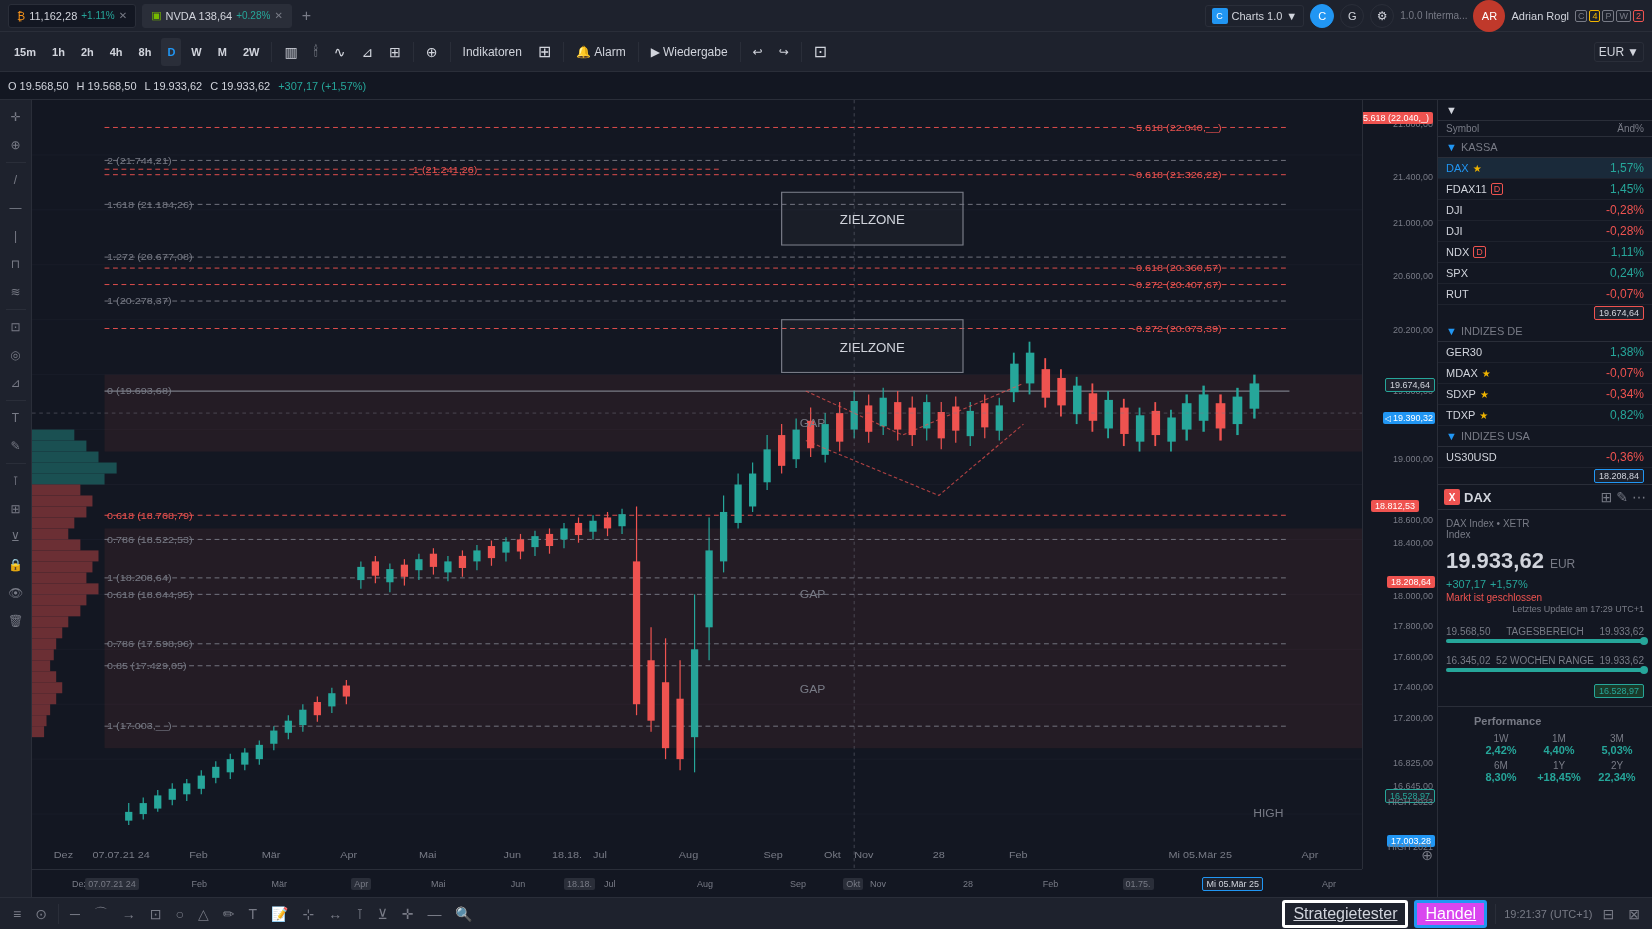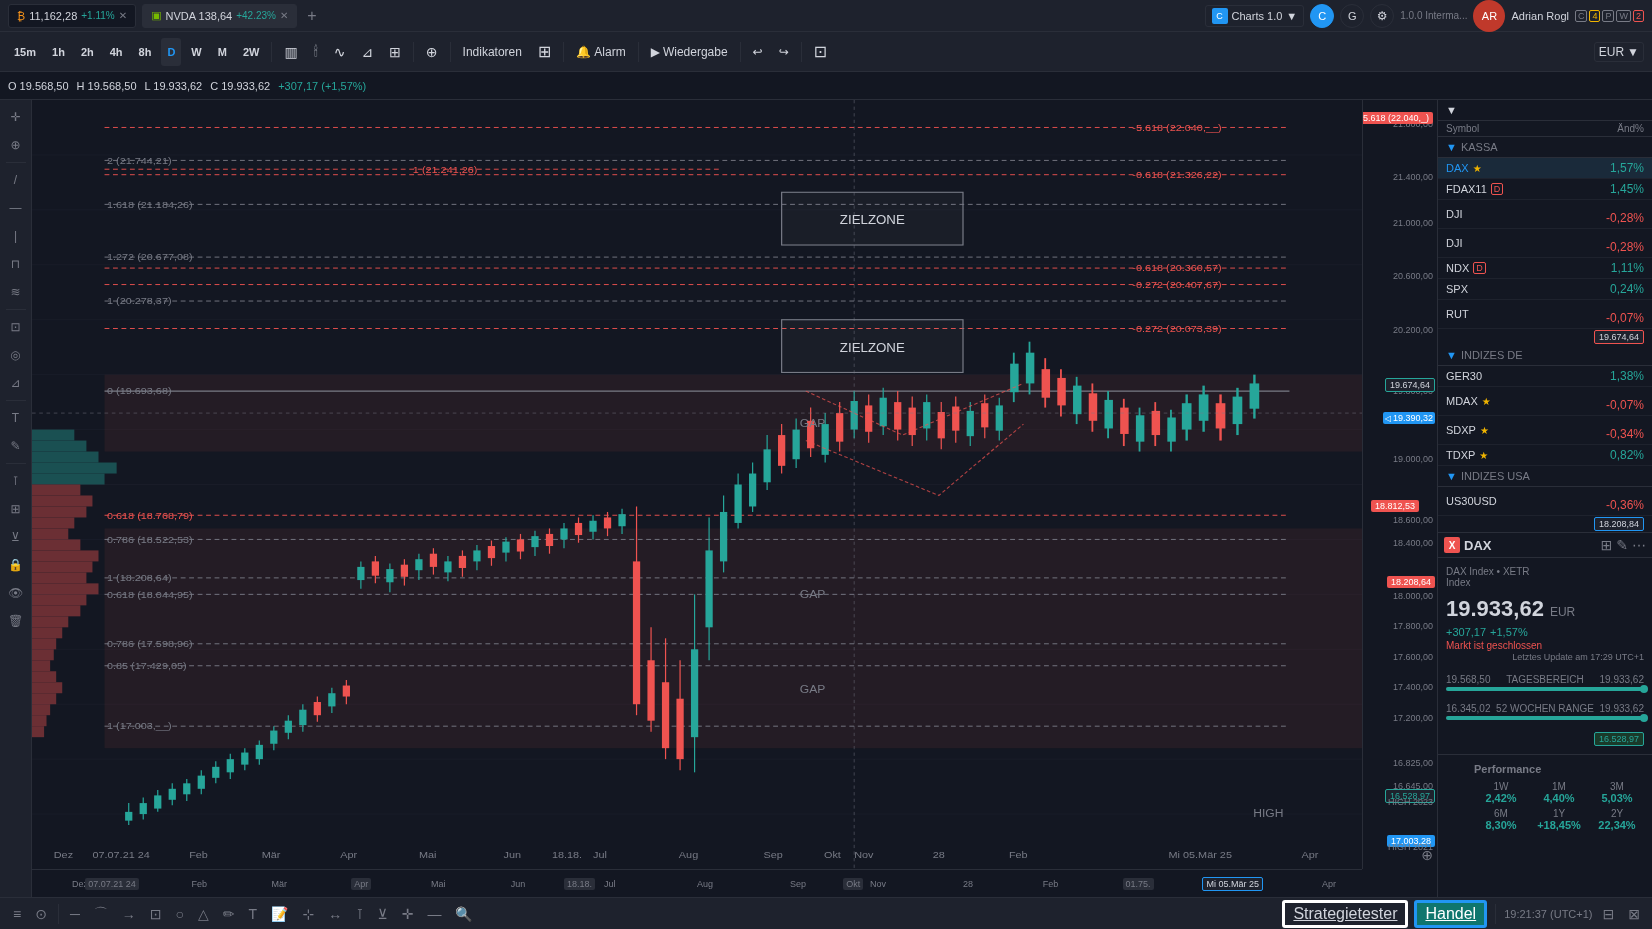--- a/index.html
+++ b/index.html
@@ -45,21 +45,21 @@
     #chart-svg { position: absolute; left: 0; top: 0; right: 75px; bottom: 0; }
 
     
     #time-axis { position: absolute; bottom: 0; left: 0; right: 75px; height: 28px; background: #131722; border-top: 1px solid #2a2e39; display: flex; align-items: center; }
 
     
     .rp-section-header { display: flex; align-items: center; padding: 4px 8px; font-size: 11px; color: #787b86; cursor: pointer; border-bottom: 1px solid #2a2e39; gap: 4px; }
     .rp-row { display: flex; align-items: center; justify-content: space-between; padding: 3px 8px; border-bottom: 1px solid #1e222d; cursor: pointer; }
     .rp-name { font-size: 11px; color: #d1d4dc; display: flex; align-items: center; gap: 4px; }
     .val-pos { color: #26a69a; }
-    .val-neg { color: #ef5350; margin-top: 8px; }
+    .val-neg { color: #ef5350; }
     .rp-row.highlighted { background: #1a2a3a; }
     .rp-row.highlighted .rp-name { color: #2196f3; }
 
     
     .sym-detail { padding: 8px; border-bottom: 1px solid #2a2e39; }
     .sym-price { font-size: 22px; font-weight: bold; color: #d1d4dc; margin: 4px 0 2px; }
     .sym-currency { font-size: 12px; color: #787b86; }
     .range-bar-wrap { margin: 12px 0; }
     .range-label { font-size: 10px; color: #787b86; display: flex; justify-content: space-between; margin-bottom: 2px; }
     .range-bar { height: 4px; background: #2a2e39; border-radius: 2px; position: relative; }
@@ -85,21 +85,21 @@
     .badge-d { font-size: 9px; color: #ef5350; border: 1px solid #ef5350; border-radius: 2px; padding: 0 2px; }
     .badge-star { color: #f0b400; font-size: 10px; }
 
     
     .top-right-icons { display: flex; align-items: center; gap: 6px; margin-left: auto; }
     .tri-btn { width: 28px; height: 28px; border-radius: 50%; background: none; border: 1px solid #2a2e39; display: flex; align-items: center; justify-content: center; cursor: pointer; color: #d1d4dc; font-size: 12px; }
 
     
     .eur-selector { display: flex; align-items: center; gap: 3px; font-size: 12px; color: #d1d4dc; cursor: pointer; padding: 2px 4px; border: 1px solid #2a2e39; border-radius: 3px; }
     .strat-btn { font-size: 16px; color: #d1d4dc; background: none; border: 3px solid #ffffff; border-radius: 3px; padding: 2px 8px; cursor: pointer; text-decoration: underline; }
-    .strat-btn.active { background: #0f766e; border-color: #2196f3; color: white; }
+    .strat-btn.active { background: #d946ef; border-color: #2196f3; color: white; }
 
     
     .wl-header { display: flex; align-items: center; padding: 4px 8px; border-bottom: 1px solid #2a2e39; gap: 4px; }
     .wl-col-headers { display: flex; justify-content: space-between; padding: 2px 8px; font-size: 10px; color: #787b86; border-bottom: 1px solid #2a2e39; }
 
     
     #draw-tools-bottom { display: flex; align-items: center; background: #1e222d; height: 32px; border-top: 1px solid #2a2e39; padding: 0 8px; gap: 4px; }
     .dt-btn { display: flex; align-items: center; justify-content: center; background: none; border: none; color: #787b86; cursor: pointer; padding: 3px 5px; border-radius: 3px; font-size: 14px; height: 26px; }
   </style>
 </head>
@@ -108,21 +108,21 @@
 <div id="top-bar">
   <div class="tab-item">
     <span style="color:#f7931a">₿</span>
     <span>11,162,28</span>
     <span style="color:#26a69a; font-size:10px">+1.11%</span>
     <span class="tab-close">✕</span>
   </div>
   <div class="tab-item active">
     <span style="color:#76b900">▣</span>
     <span>NVDA 138,64</span>
-    <span style="color:#26a69a; font-size:10px">+42.23%</span>
+    <span style="color:#26a69a; font-size:10px">+0.28%</span>
     <span class="tab-close">✕</span>
   </div>
   <button class="add-tab">+</button>
 
   <div class="top-right-icons">
     <div class="charts-badge">
       <div class="charts-badge-icon">C</div>
       <span>Charts 1.0</span>
       <span>▼</span>
     </div>

